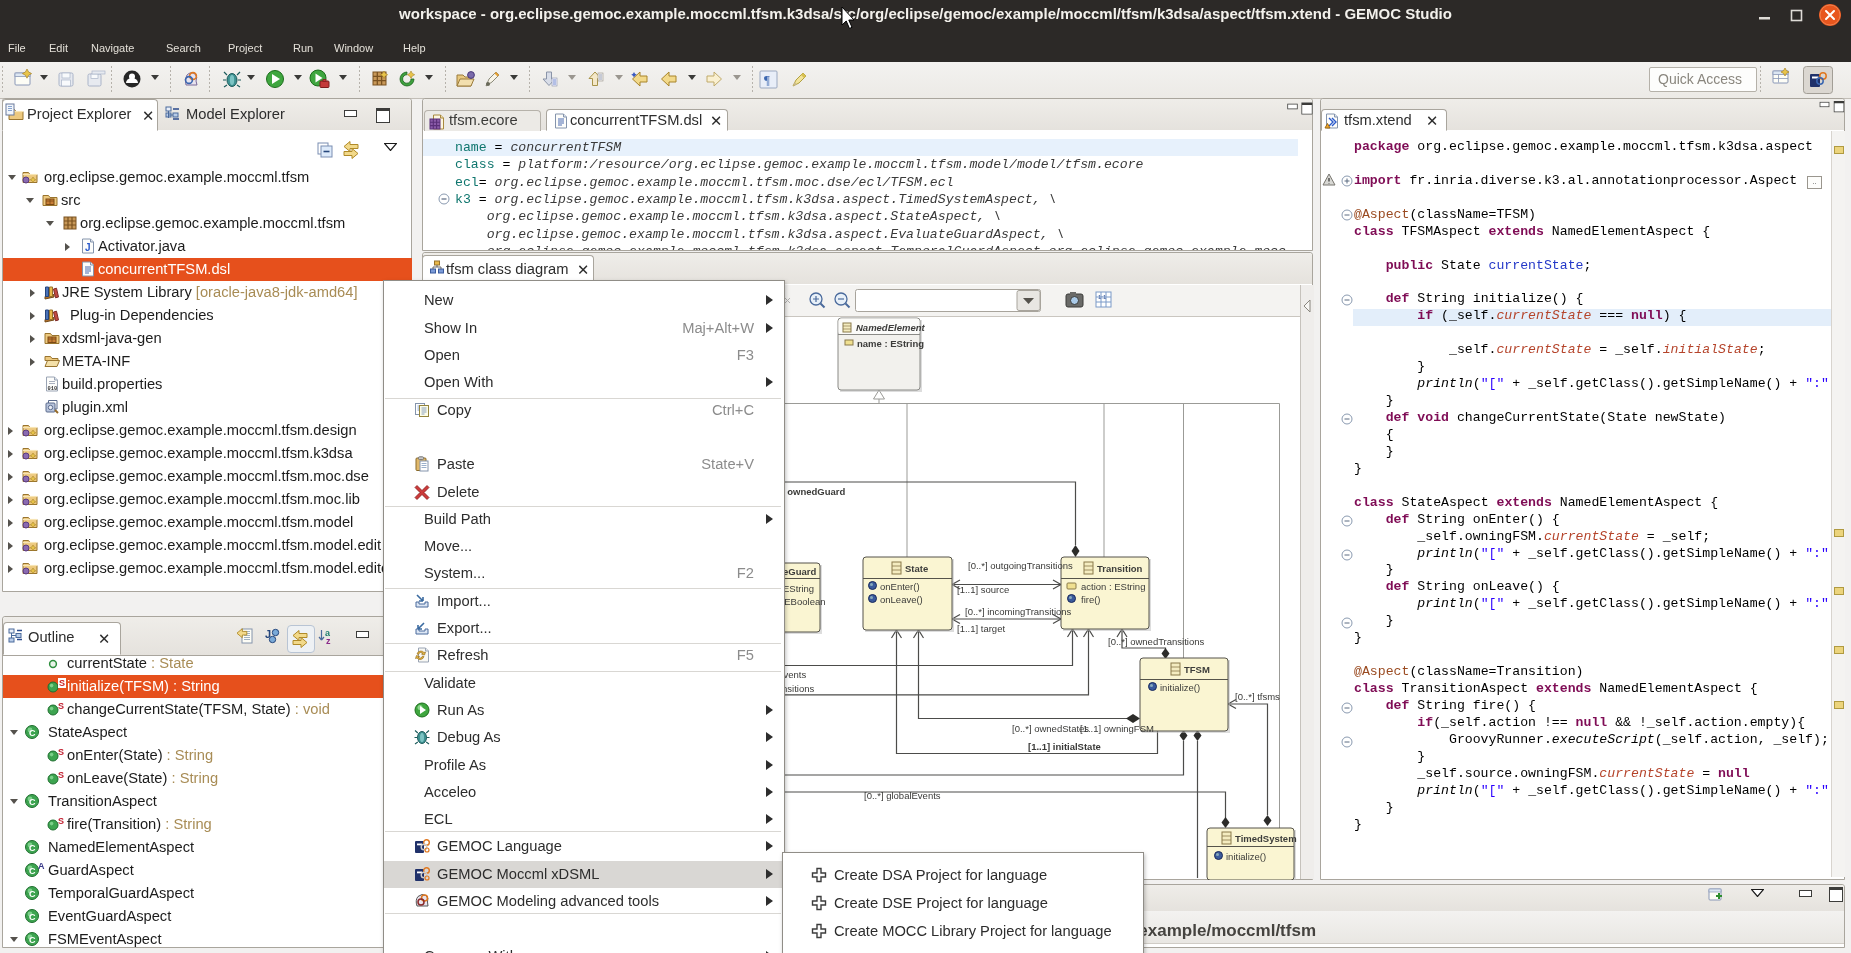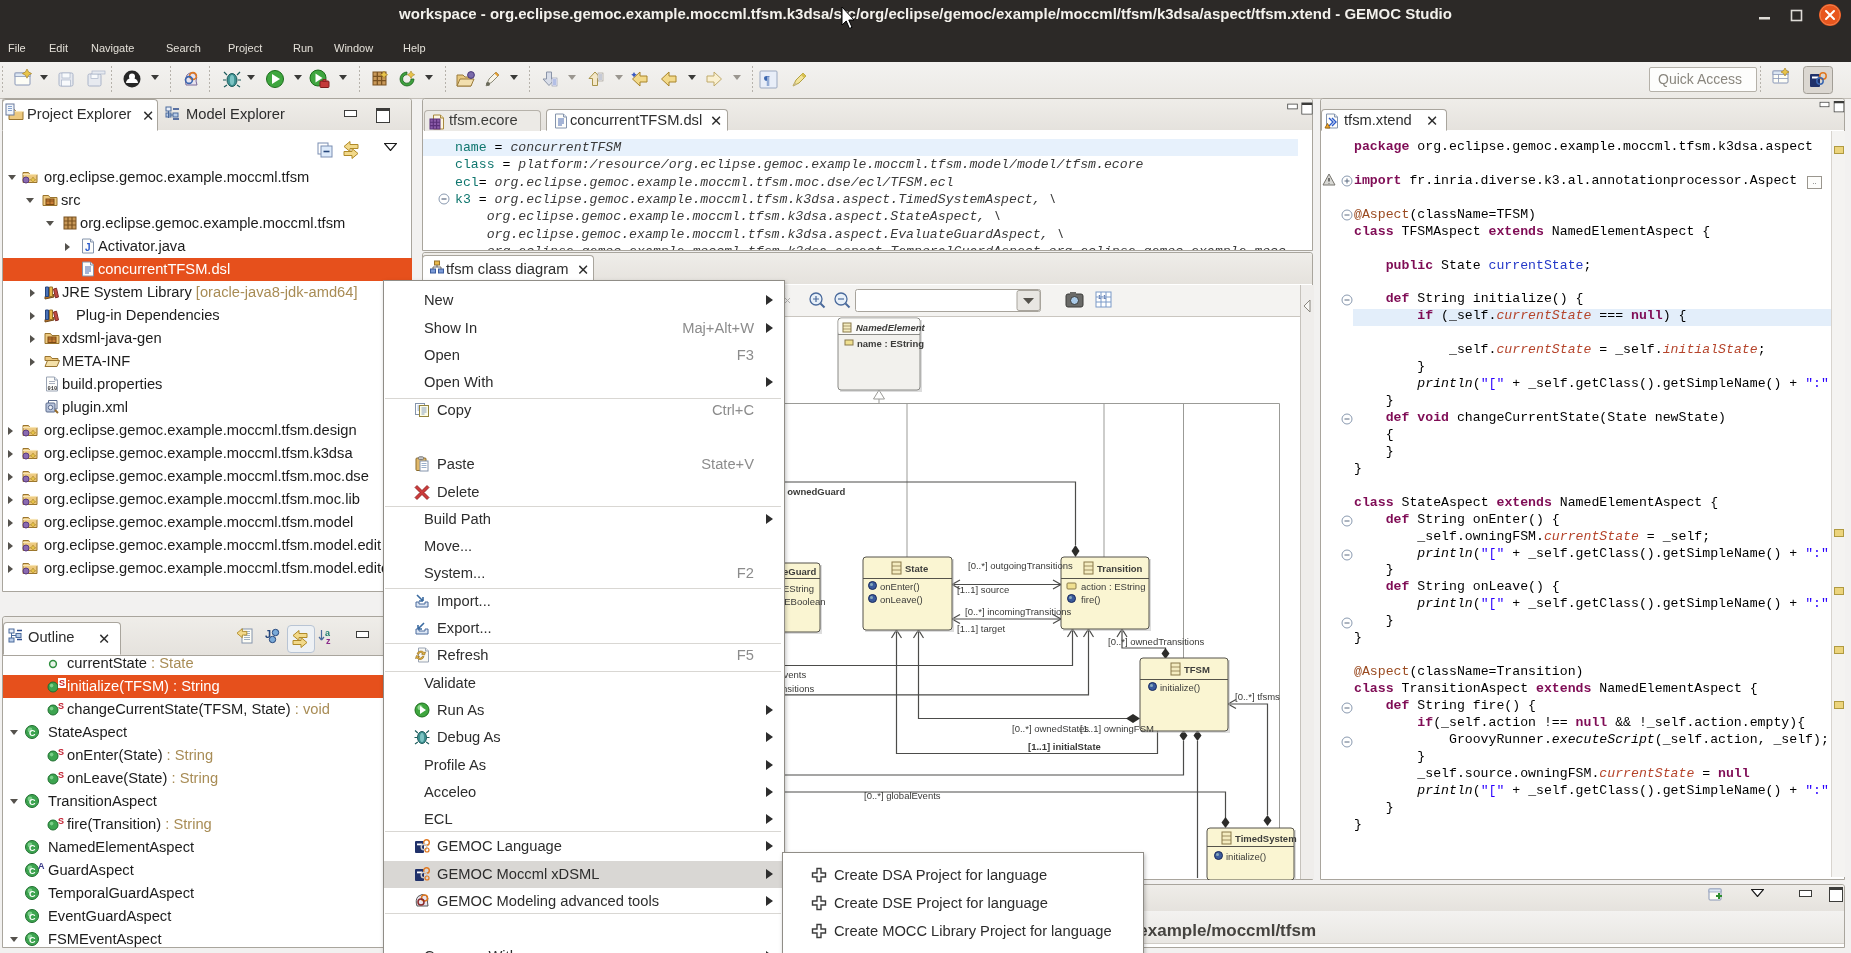--- a/index.html
+++ b/index.html
@@ -419,21 +419,21 @@
       <svg class="ico" style="left:44px;top:3px">
         <use href="#library"></use>
       </svg>
       <span class="ab" style="left:62px">JRE System Library <span class="gray">[oracle-java8-jdk-amd64]</span></span>
     </div>
 <div class="trow" style="left:0;top:303.5px">
       <span class="arrc ab" style="left:30px"></span>
       <svg class="ico" style="left:44px;top:3px">
         <use href="#library"></use>
       </svg>
-      <span class="ab" style="left:76px">Plug-in Dependencies</span>
+      <span class="ab" style="left:70px">Plug-in Dependencies</span>
     </div>
 <div class="trow" style="left:0;top:326.5px">
       <span class="arrc ab" style="left:30px"></span>
       <svg class="ico" style="left:44px;top:3px">
         <use href="#pkgfolder"></use>
       </svg>
       <span class="ab" style="left:62px">xdsml-java-gen</span>
     </div>
 <div class="trow" style="left:0;top:349.5px">
       <span class="arrc ab" style="left:30px"></span>

